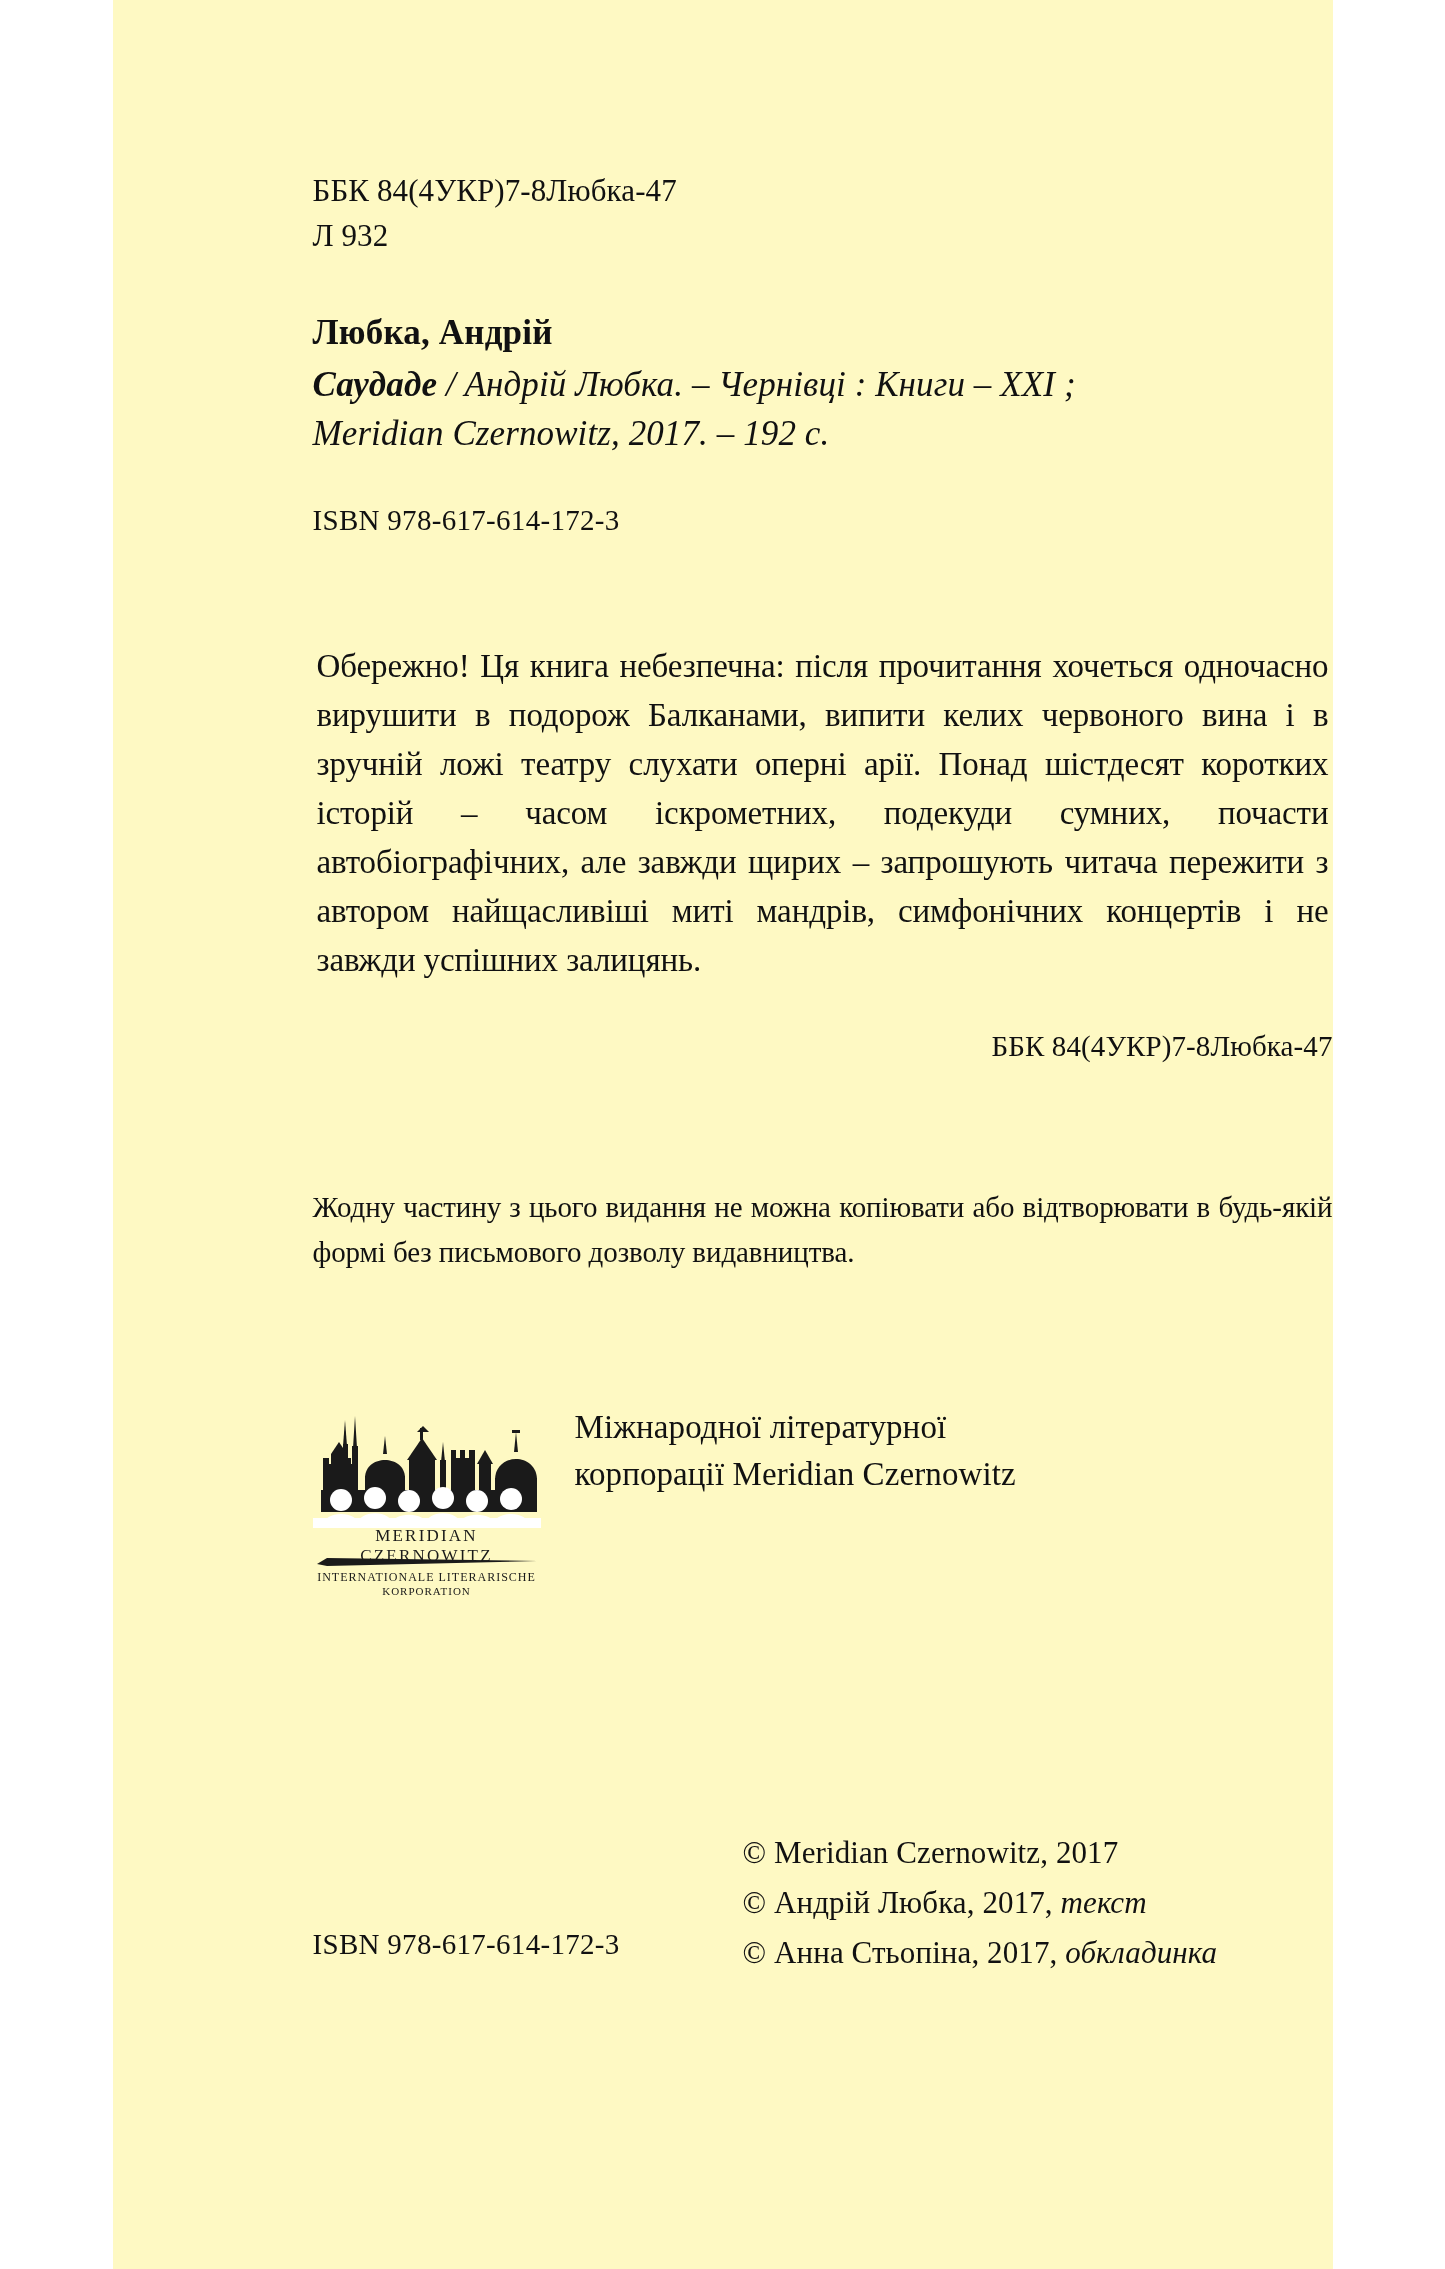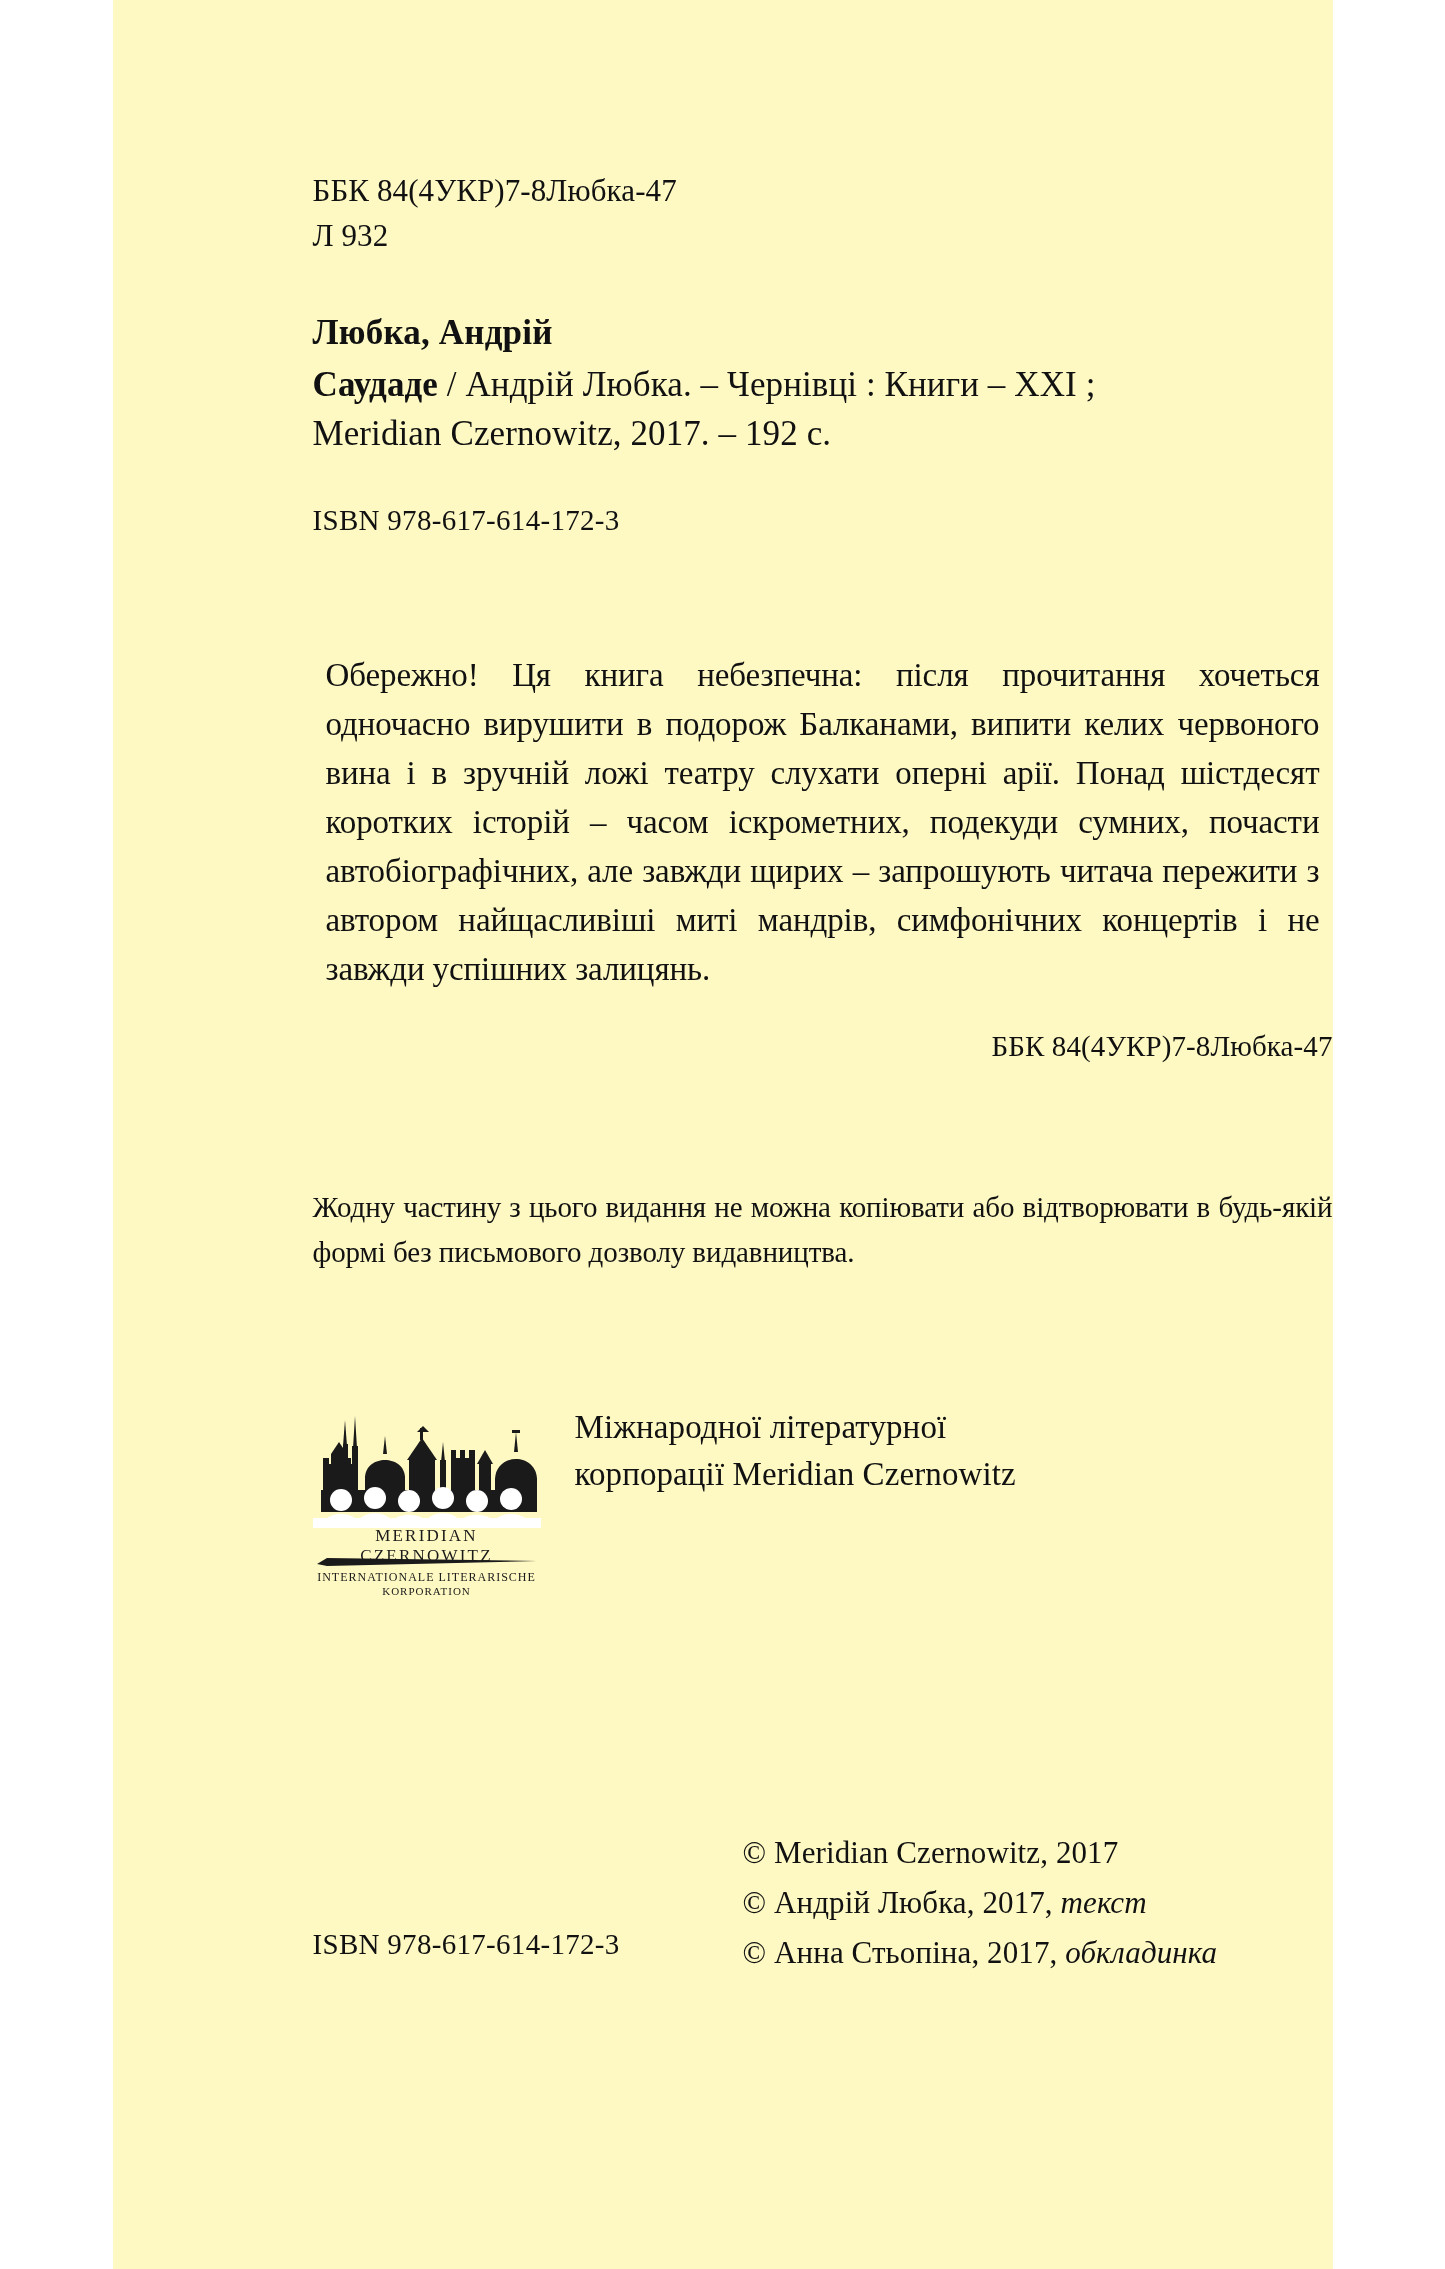--- a/index.html
+++ b/index.html
@@ -43,20 +43,21 @@
     letter-spacing: 0.2px;
   }
 
   .title-block {
     left: 200px;
     top: 360px;
     width: 960px;
     font-size: 35px;
     line-height: 49px;
     letter-spacing: 0.1px;
+    font-style: italic;
   }
 
   .title-block .strong {
     font-weight: bold;
   }
 
   .isbn-top {
     left: 200px;
     top: 504px;
     font-size: 29px;
@@ -71,21 +72,21 @@
     width: 1020px;
     font-size: 33px;
     line-height: 49px;
     text-align: justify;
     text-justify: inter-word;
     font-stretch: condensed;
     letter-spacing: -0.1px;
   }
 
   .annotation p {
-    margin: 13px;
+    margin: 4px;
   }
 
   .bbk-right {
     left: 200px;
     top: 1030px;
     width: 1020px;
     text-align: right;
     font-size: 29px;
     letter-spacing: 0.1px;
   }

